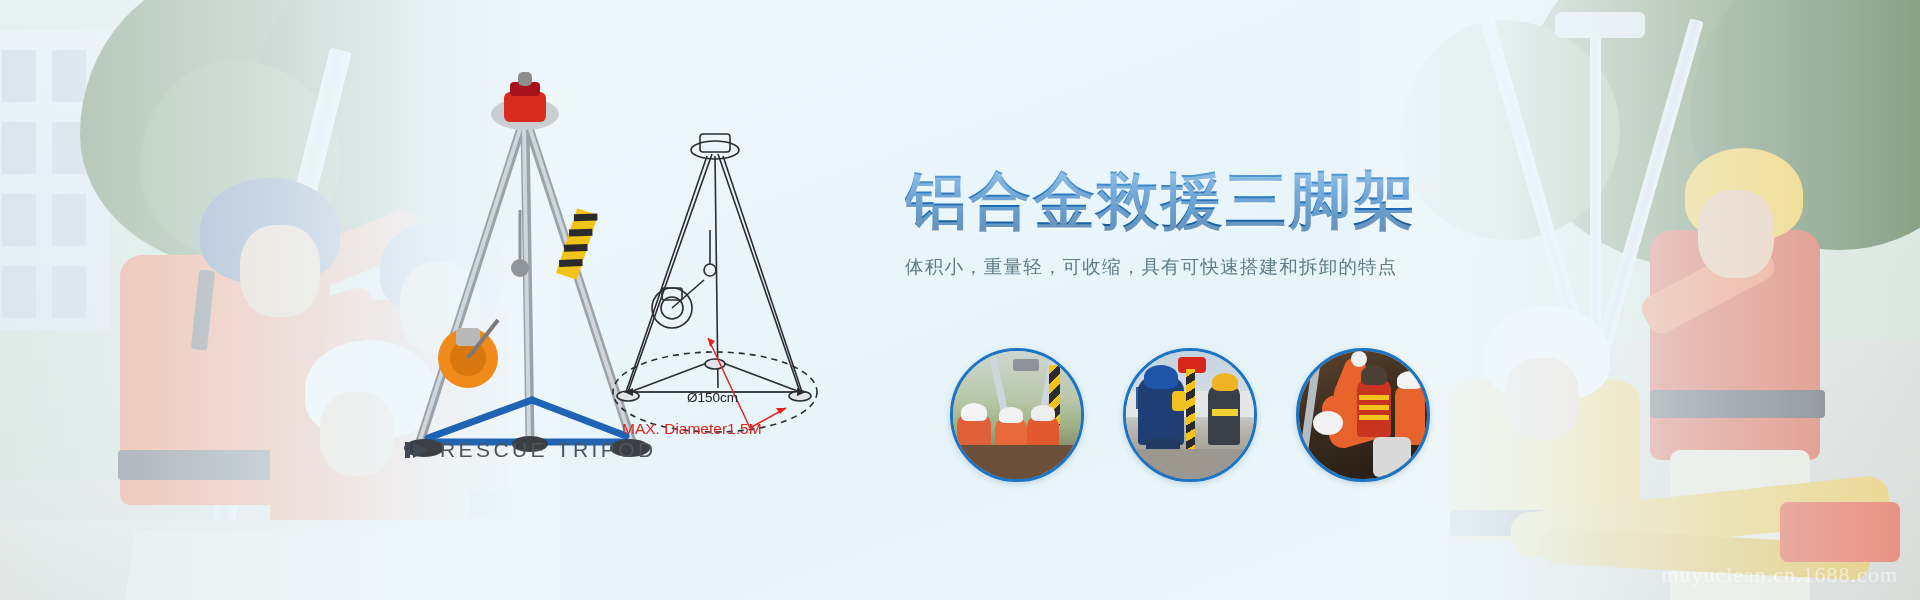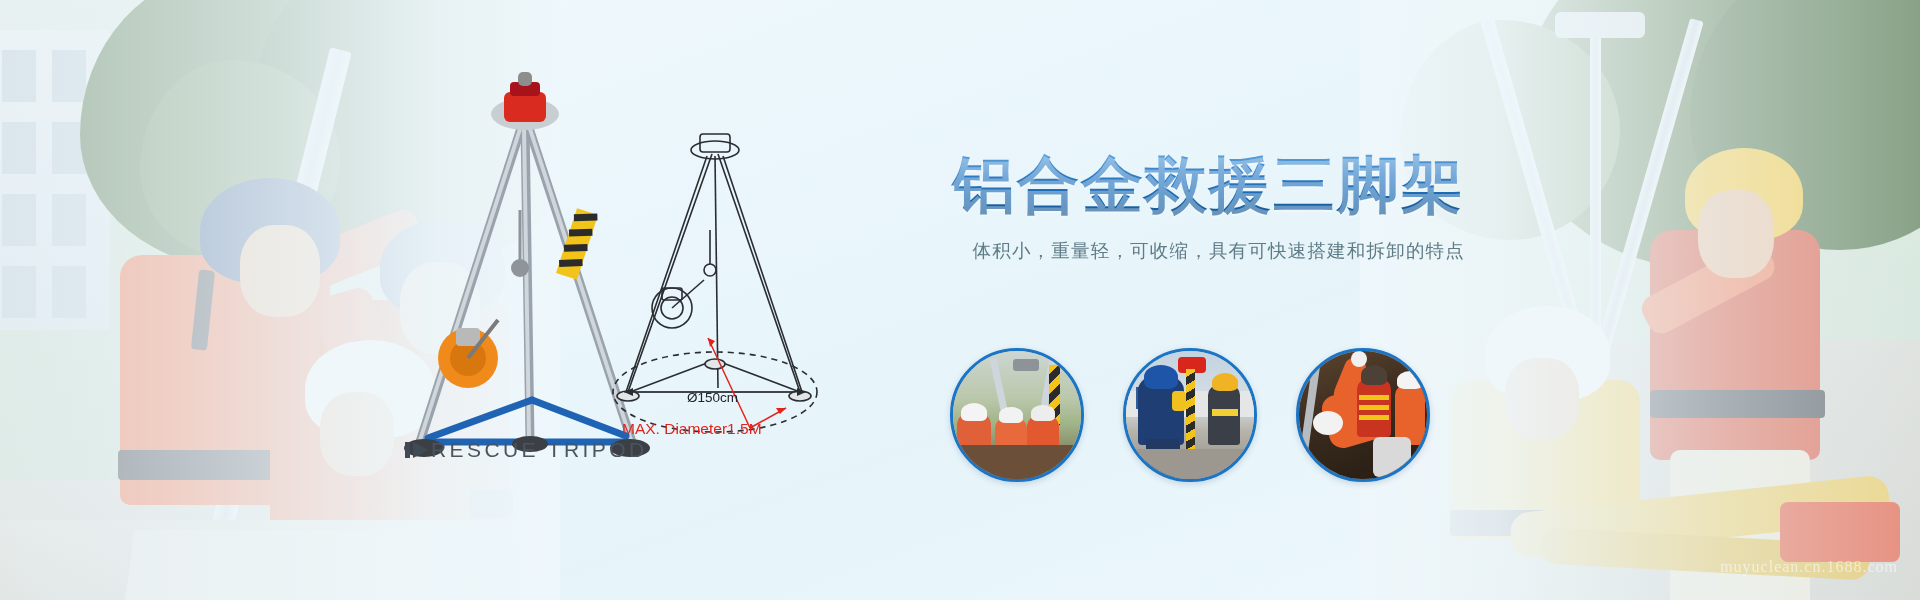--- a/index.html
+++ b/index.html
@@ -47,21 +47,21 @@
   .arm{position:absolute;background:#f2744a;border-radius:14px;}
   .pole{position:absolute;background:linear-gradient(90deg,#e8eef2,#cdd8de,#eef3f6);border-radius:3px;}
   .belt{position:absolute;background:#3a3f46;border-radius:4px;}
   .hose{position:absolute;background:#e8c24a;border-radius:20px;}
 
   
   #product-main{position:absolute;left:380px;top:70px;width:290px;height:430px;z-index:8;}
   #product-line{position:absolute;left:600px;top:120px;width:230px;height:360px;z-index:8;}
 
   
-  #textblock{position:absolute;left:905px;top:150px;width:560px;z-index:12;text-align:right;}
+  #textblock{position:absolute;left:905px;top:166px;width:560px;z-index:12;text-align:left;}
   #title{
     font-size:62px;font-weight:bold;letter-spacing:2px;line-height:1.12;
     background:linear-gradient(180deg,#63a6dd 0%,#2e7cc4 38%,#1766ad 70%,#17568f 100%);
     -webkit-background-clip:text;background-clip:text;color:transparent;
     -webkit-text-fill-color:transparent;
     text-shadow:0 2px 0 rgba(255,255,255,.35);
     white-space:nowrap;
   }
   .sub{
     font-size:18.5px;color:#5e7b86;letter-spacing:1.2px;line-height:1.55;
@@ -73,31 +73,31 @@
   #circles{position:absolute;left:950px;top:345px;width:480px;height:140px;z-index:12;
            display:flex;justify-content:space-between;align-items:center;}
   .circle{
     width:128px;height:128px;border-radius:50%;
     border:3px solid #1b74c4;overflow:hidden;position:relative;
     box-shadow:0 2px 6px rgba(20,60,100,.18);background:#b8c4c8;
   }
   .cscene{position:absolute;inset:0;}
 
   
-  #wordmark{position:absolute;left:405px;top:438px;z-index:14;display:flex;align-items:center;}
+  #wordmark{position:absolute;left:405px;top:438px;z-index:14;display:flex;align-items:center;gap:9px;}
   #wm-icon{display:block;}
   #wm-text{font-size:21px;letter-spacing:3.4px;color:#4a5560;font-weight:500;}
 
   
   #dimlabel{position:absolute;left:668px;top:390px;z-index:14;font-size:13.5px;color:#20242a;margin-left:19px;}
   #maxdia{position:absolute;left:622px;top:420px;z-index:14;font-size:15.5px;color:#e2231a;white-space:nowrap;}
 
   
-  #watermark{position:absolute;right:22px;bottom:24px;z-index:20;
-             font-size:16px;color:rgba(255,255,255,.55);letter-spacing:1px;
+  #watermark{position:absolute;right:22px;bottom:12px;z-index:20;
+             font-size:22px;color:rgba(255,255,255,.55);letter-spacing:1px;
              font-family:"Liberation Serif",serif;}
 </style>
 </head>
 <body>
 
 <div id="banner">
 
   <div class="bg-photo" id="bg-left">
     <div class="scene">
       <div class="sky"></div>

